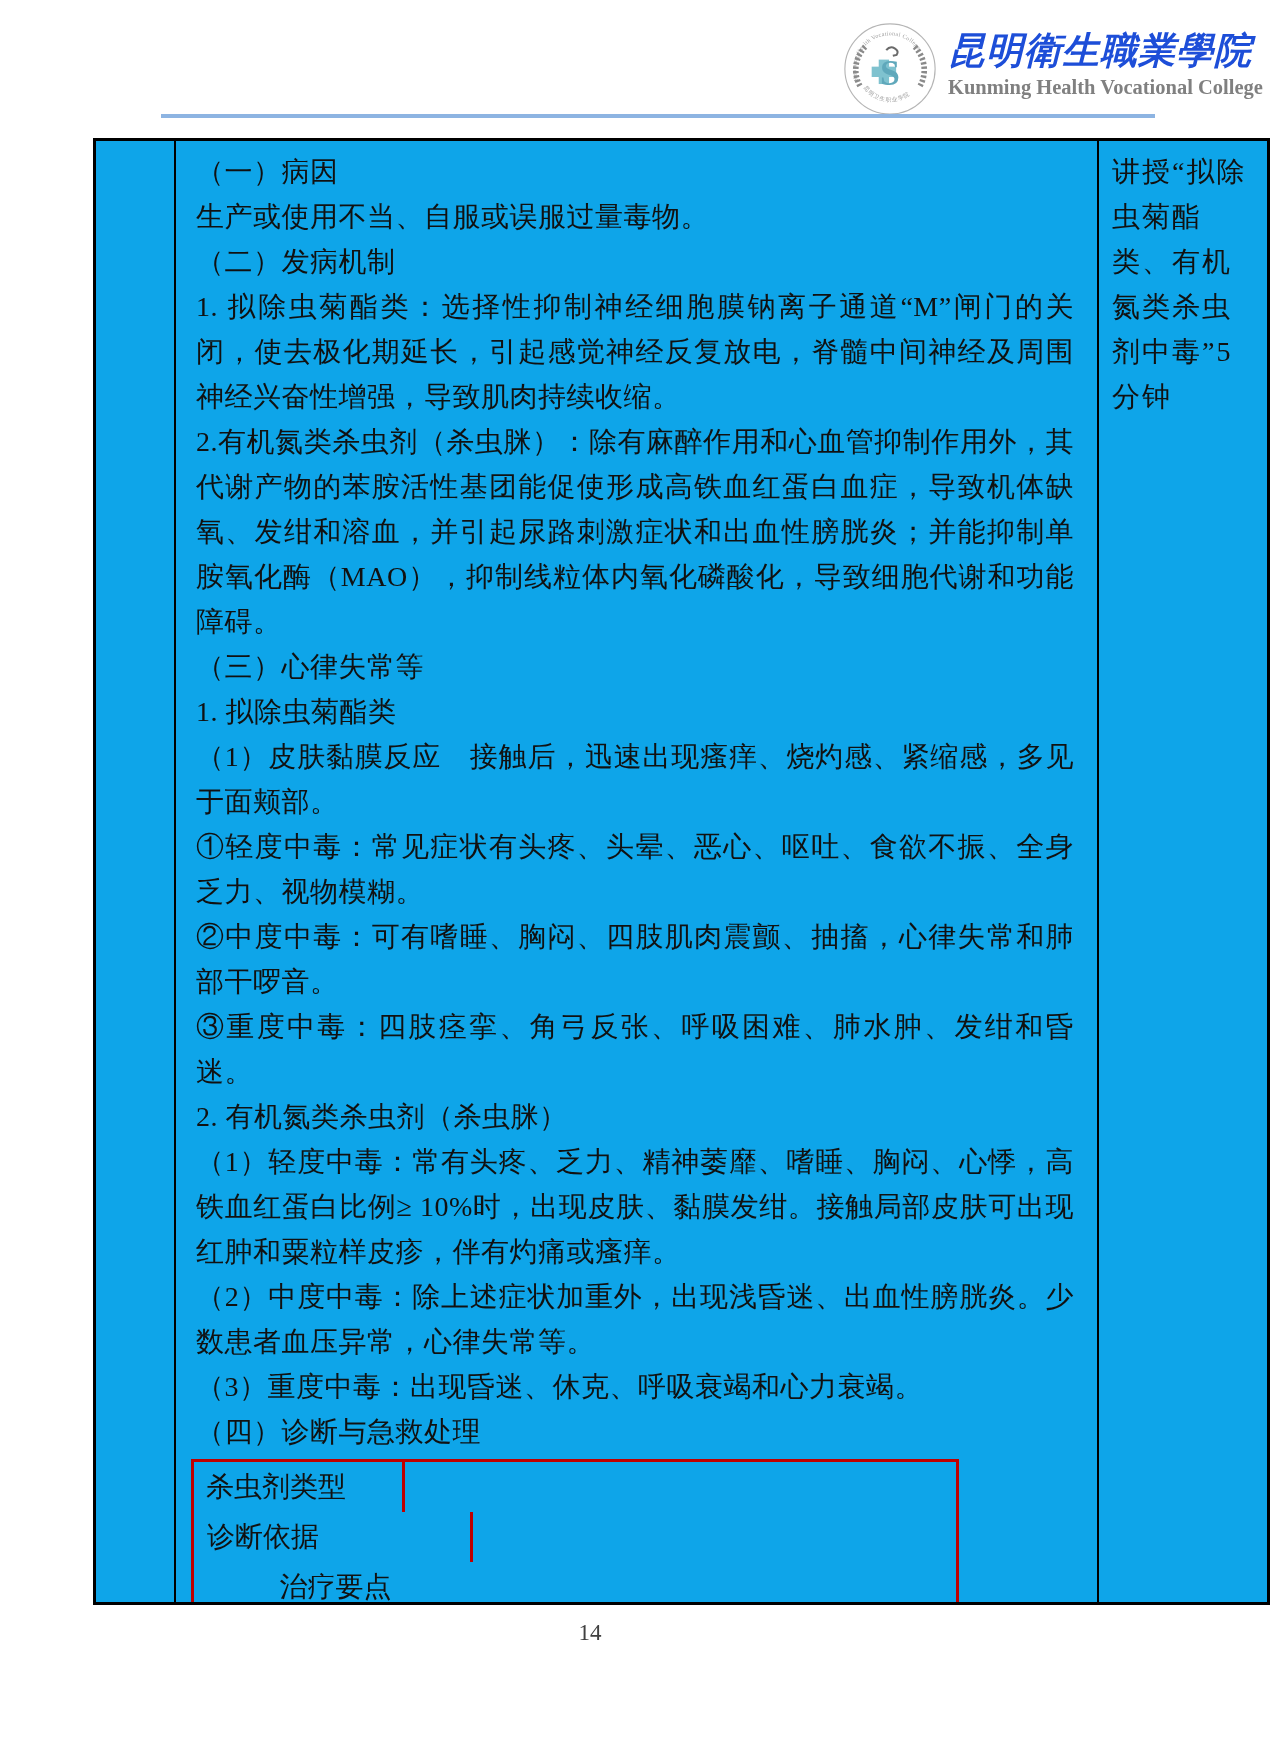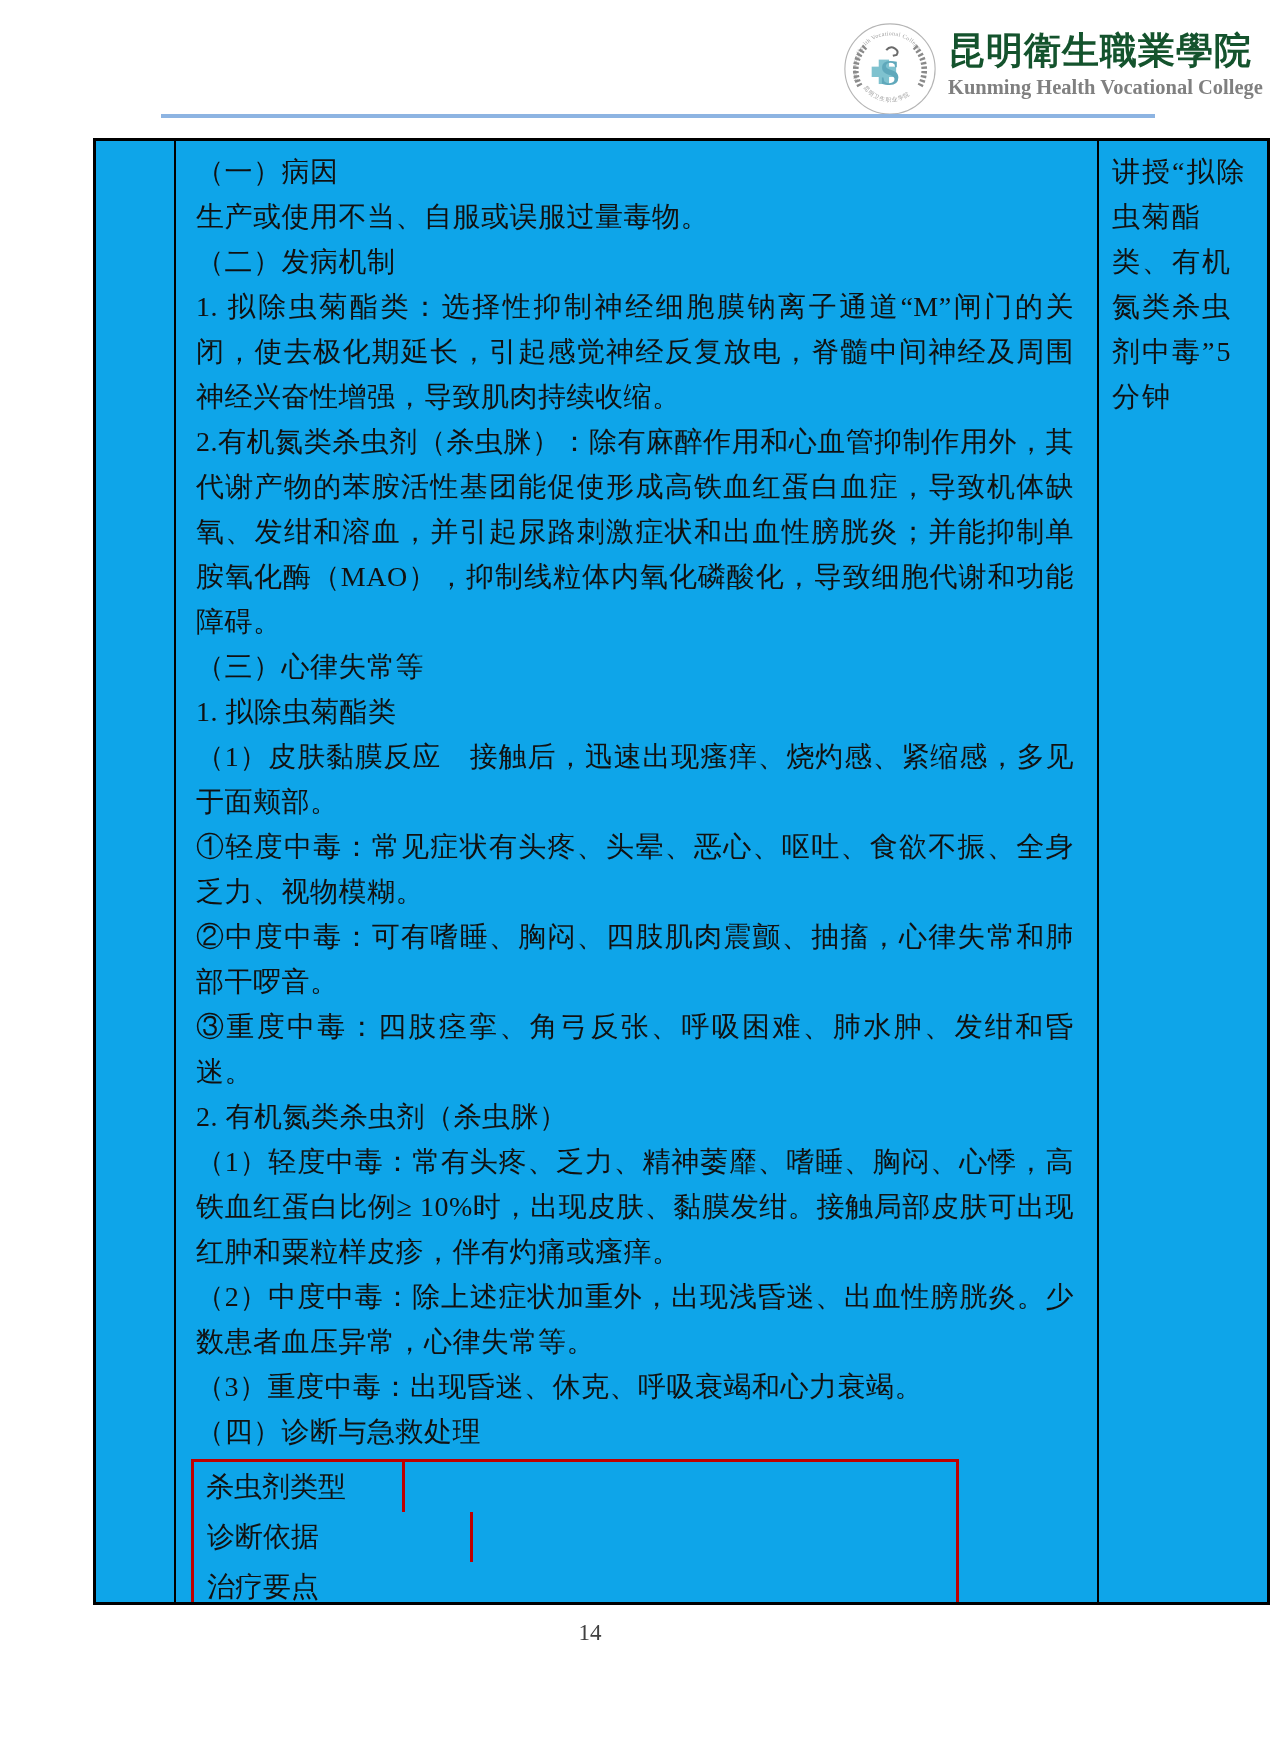--- a/index.html
+++ b/index.html
@@ -7,22 +7,22 @@
   .page {
     position:relative; width:1271px; height:1763px; background:#ffffff;
     font-family:"Liberation Serif","DejaVu Serif",serif; color:#111;
     overflow:hidden;
   }
   
   .header { position:absolute; left:0; top:0; width:1271px; height:114px; }
   .seal { position:absolute; left:843px; top:22px; width:94px; height:94px; }
   .title-zh {
     position:absolute; left:948px; top:26px; width:300px;
-    font-size:37px; color:#14532d; letter-spacing:1px;
-    font-weight:bold; white-space:nowrap;
+    font-size:37px; color:#1d4ed8; letter-spacing:1px;
+    font-style:italic; font-weight:bold; white-space:nowrap;
   }
   .title-en {
     position:absolute; left:948px; top:76px; width:320px;
     font-size:20.5px; font-weight:bold; color:#808080; white-space:nowrap;
   }
   .divider {
     position:absolute; left:161px; top:114px; width:994px; height:4px;
     background:#8db4e2;
   }
   
@@ -44,21 +44,21 @@
   
   .red-table {
     margin-top:5px; margin-left:-5px; width:768px;
     border:3px solid #bf0000; overflow:hidden;
   }
   .rt-row { display:flex; flex-direction:column; }
   .rt-head { border-bottom:3px solid #bf0000; }
   .rt-cell { font-size:28px; line-height:45px; word-break:break-all; }
   .rt-c1 { width:211px; border-right:3px solid #bf0000; padding:0 4px 0 12px; }
   .rt-c2 { width:279px; border-right:3px solid #bf0000; padding:0 8px 0 13px;font-family:Liberation Serif, serif; }
-  .rt-c3 { width:276px; padding:0 6px 0 13px; }
+  .rt-c3 { width:276px; padding:0 6px 0 13px;text-align:center; }
   .rt-head .rt-cell { height:50px; line-height:50px; }
   .rt-body .rt-cell { padding-top:7px; height:200px; }
   .bold { font-weight:normal; }
   
   .page-num {
     position:absolute; left:0; top:1620px; width:1180px; text-align:center;
     font-size:23px; color:#404040;
     font-family:"Liberation Serif","DejaVu Serif",serif;
   }
 </style>

